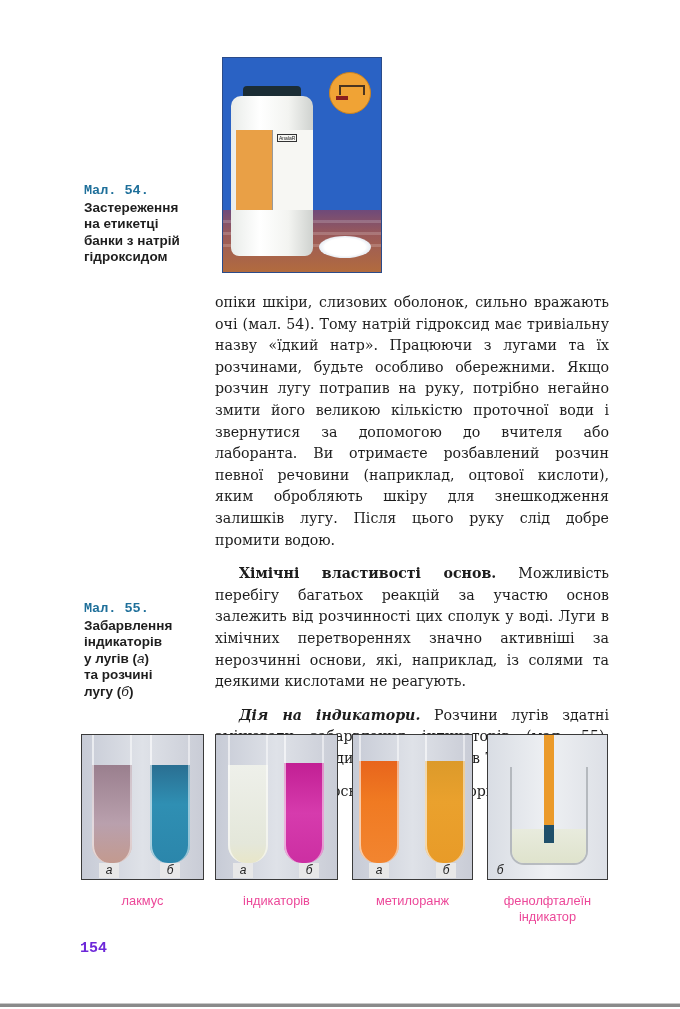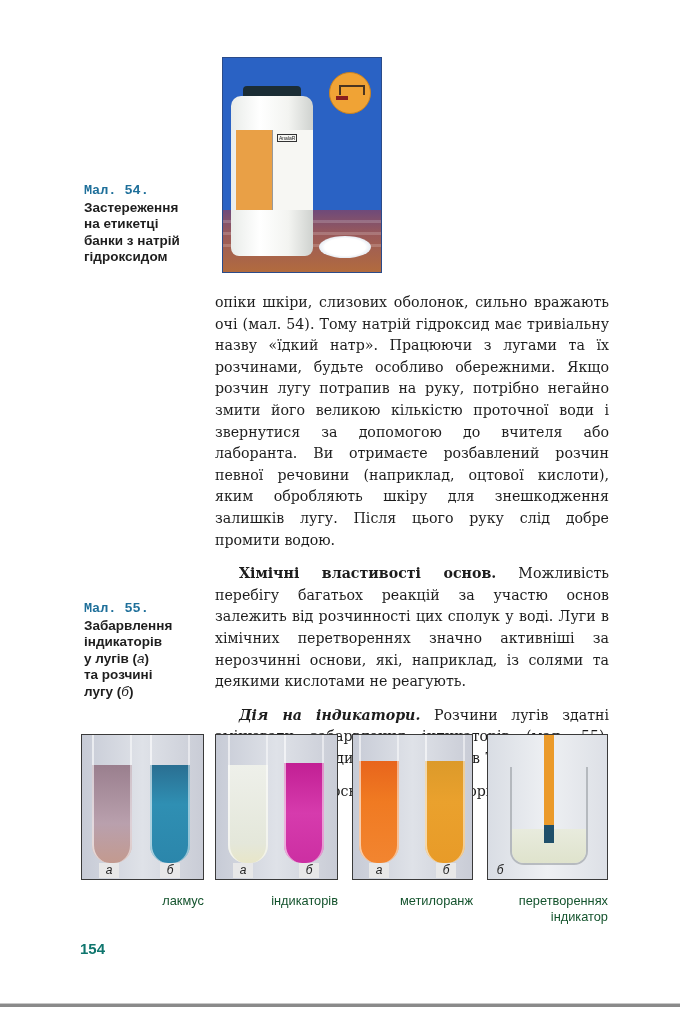--- a/index.html
+++ b/index.html
@@ -37,28 +37,28 @@
   .run-head { font-weight: bold; }
   .run-head-it { font-weight: bold; font-style: italic; }
 
   
   .photo { position:absolute; top: 734px; height: 146px; border: 1px solid #3a3a3a; box-sizing: border-box; overflow: hidden; }
   .bg-grey { background: linear-gradient(90deg, #c7cbd6, #dfe2e8 50%, #c9ccd6); }
   .tube { position:absolute; top: 0; width: 40px; height: 128px; border-radius: 0 0 18px 18px; }
   .tube .liquid { position:absolute; left:0; right:0; bottom:0; border-radius: 0 0 18px 18px; }
   .tube .glass { position:absolute; left:0; right:0; top:0; bottom:0; border-left:2px solid rgba(255,255,255,0.6); border-right:2px solid rgba(255,255,255,0.5); border-radius: 0 0 18px 18px; }
   .tag { position:absolute; bottom: 1px; width: 20px; height: 15px; background: #e8e8e8; font-family:"Liberation Sans",sans-serif; font-style: italic; font-size: 12px; line-height: 15px; text-align: center; color:#222; }
-  .photo-label { position:absolute; font-family:"Liberation Sans",sans-serif; font-size: 12.8px; line-height: 16px; color:#14532d; text-align:right; }
+  .photo-label { position:absolute; font-family:"Liberation Sans",sans-serif; font-size: 12.8px; line-height: 16px; color:#ec4899; text-align:center; }
 
   .beaker { position:absolute; left: 22px; top: 32px; width: 74px; height: 96px; border: 2px solid rgba(150,155,160,0.6); border-top: none; border-radius: 0 0 14px 14px; }
   .beaker .water { position:absolute; left:0; right:0; bottom:0; height:34px; background: linear-gradient(#e8ebdd, #dfe3cc); border-radius: 0 0 12px 12px; }
   .strip { position:absolute; left: 56px; top: 0; width: 10px; height: 108px; background: #eb9a2a; }
   .strip .wet { position:absolute; left:0; right:0; bottom:0; height:18px; background:#1f4f6a; }
 
-  .page-number { position:absolute; left: 80px; top: 940px; font-family:Liberation Sans, sans-serif; font-weight: bold; font-size: 15px; color:#0f766e; }
+  .page-number { position:absolute; left: 80px; top: 940px; font-family:Liberation Mono, monospace; font-weight: bold; font-size: 15px; color:#6d28d9; }
   .bottom-rule { position:absolute; left:0; right:0; top: 1003px; height: 3px; background: #8a8a8a; border-top: 1px solid #c8c8c8; }
 </style>
 </head>
 <body>
 
 <div class="fig-caption" style="left:84px; top:183px;">
   <span class="fig-num">Мал. 54.</span>
   <span class="fig-line">Застереження</span>
   <span class="fig-line">на етикетці</span>
   <span class="fig-line">банки з натрій</span>
@@ -142,18 +142,18 @@
 <div class="photo" style="left:487px; width:121px; background:linear-gradient(90deg,#d9dde4,#eef0f3 50%,#dde0e6);">
   <div class="beaker">
       <div class="water"></div>
     </div>
   <div class="strip">
       <div class="wet"></div>
     </div>
   <div class="tag" style="left:2px; background:transparent;">б</div>
 </div>
 <div class="photo-label" style="left:487px; top:893px; width:121px;">
-  <div>перетвореннях</div>
+  <div>фенолфталеїн</div>
   <div>індикатор</div>
 </div>
 
 <div class="page-number">154</div>
 <div class="bottom-rule"></div>
 
 </body></html>

